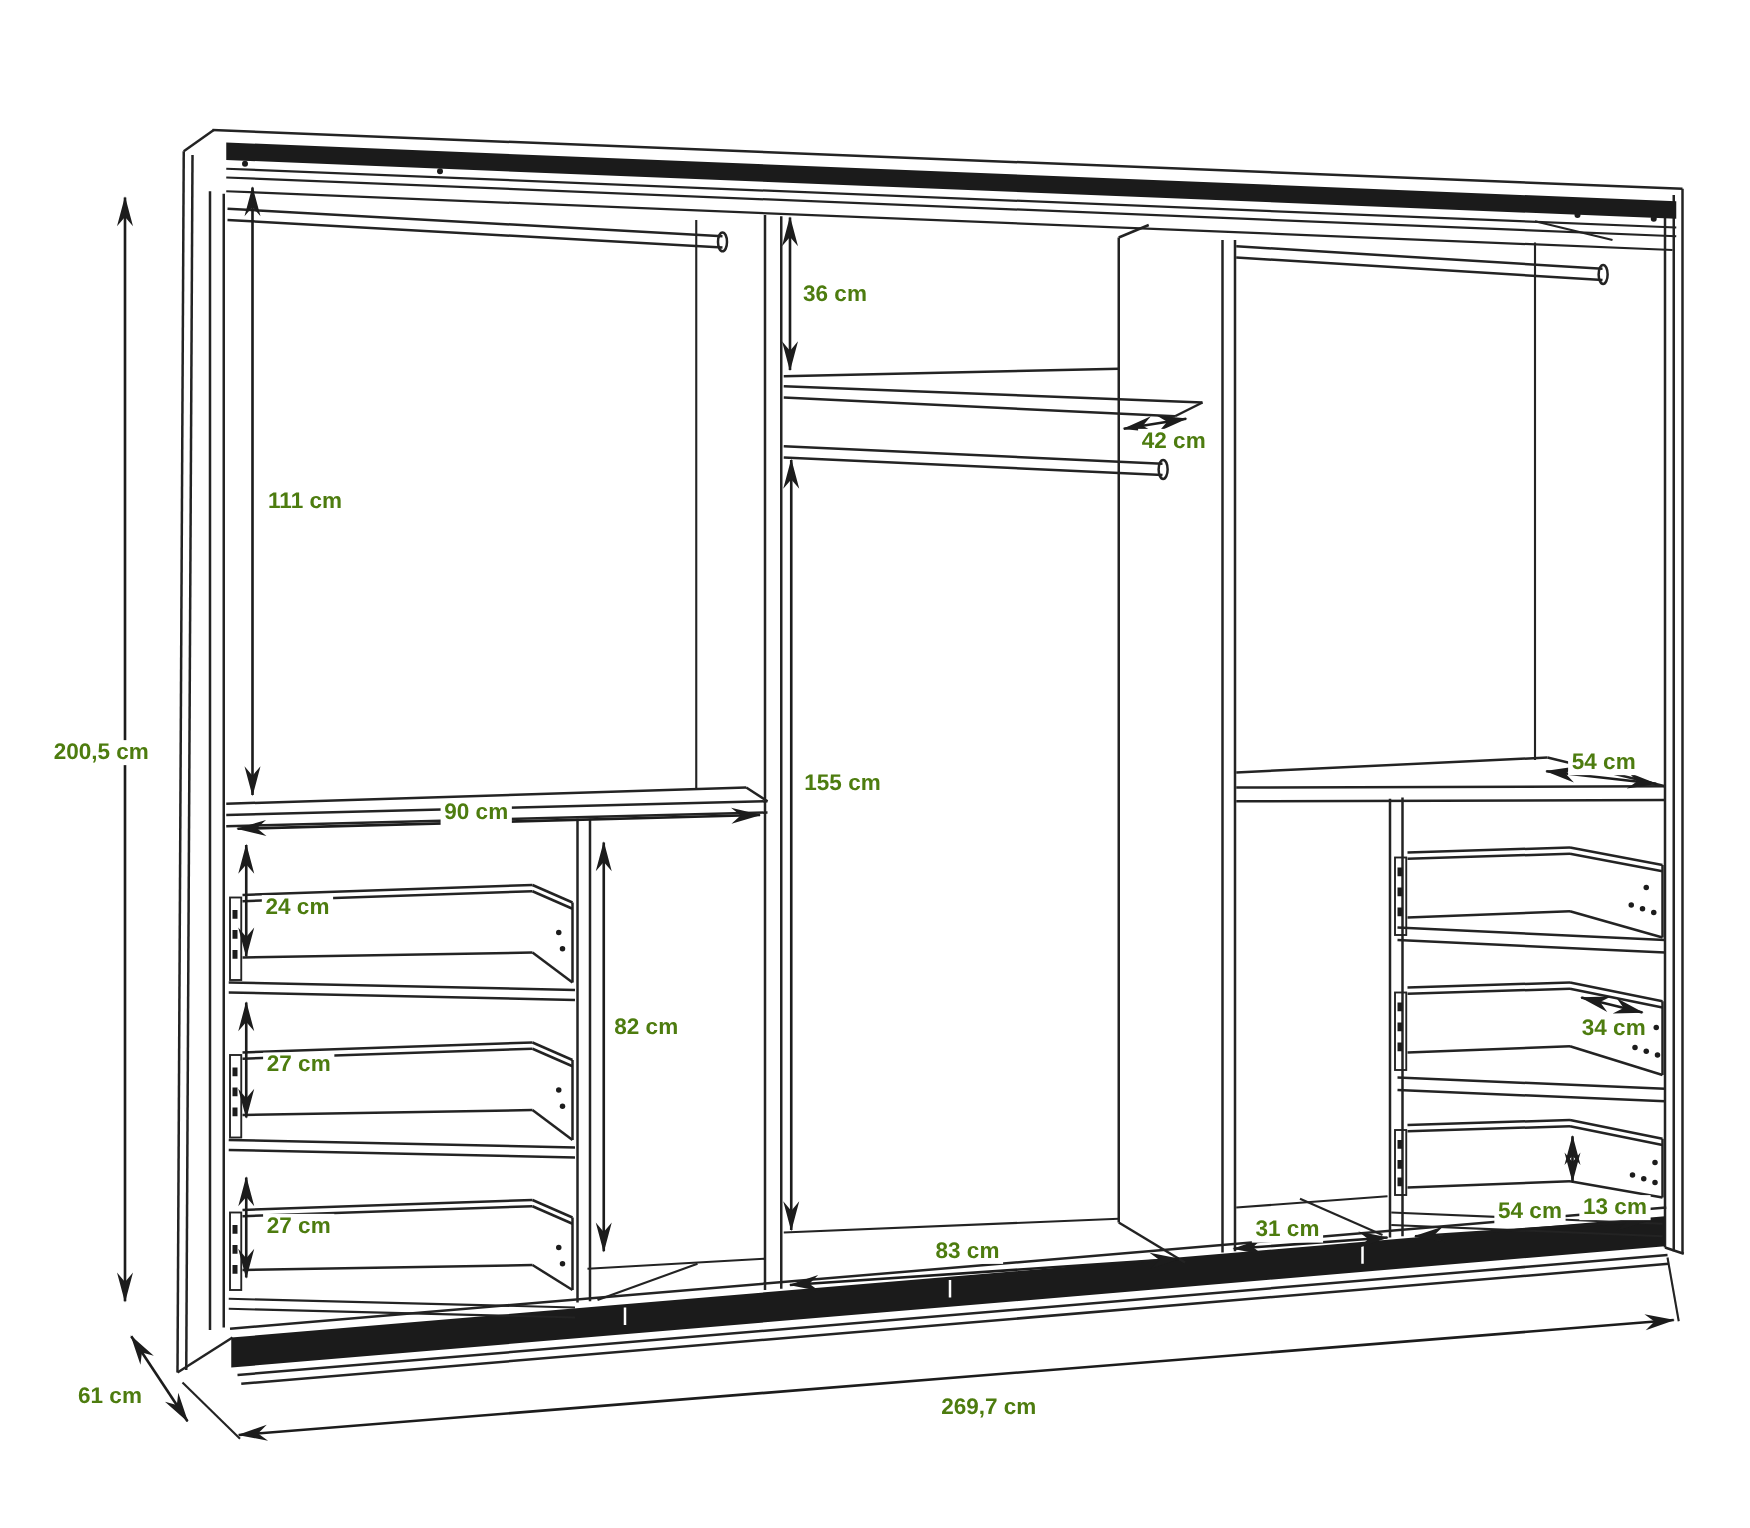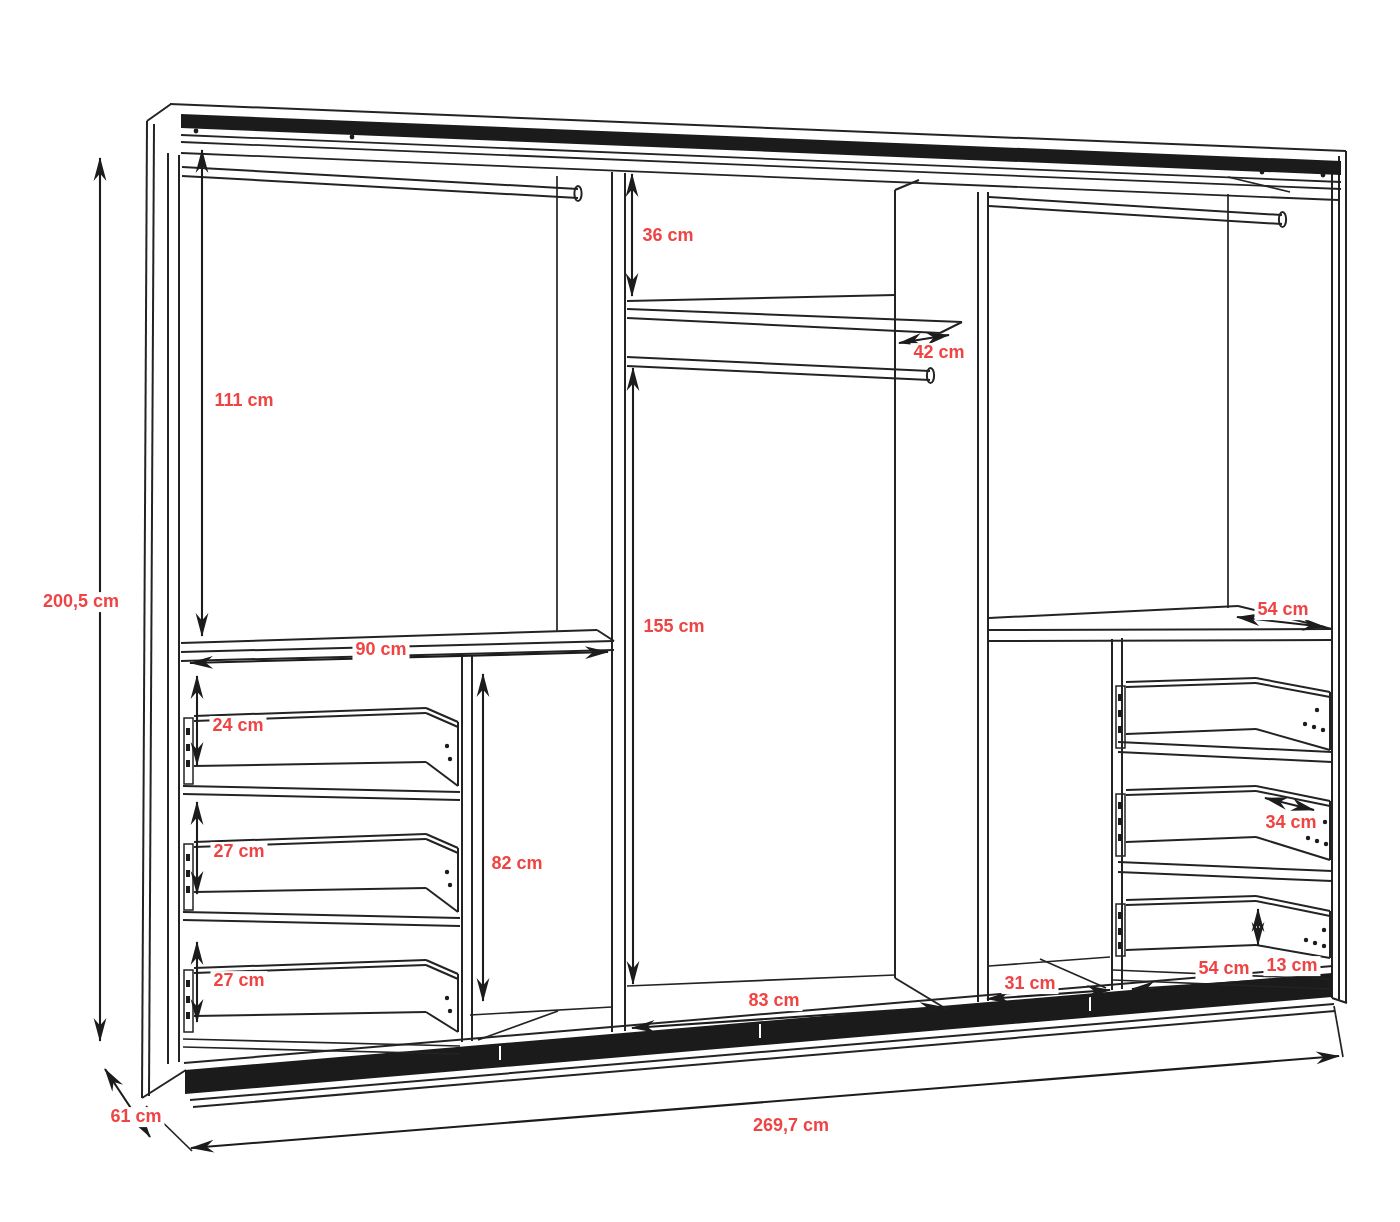--- a/index.html
+++ b/index.html
@@ -3,21 +3,21 @@
 <meta charset="utf-8">
 <style>
   html,body { margin:0; padding:0; background:#ffffff; }
   #stage {
     position:relative; width:1400px; height:1222px; background:#ffffff;
     font-family:"Liberation Sans", sans-serif; overflow:hidden;
   }
   #stage svg { position:absolute; left:0; top:0; }
   .lbl {
     position:absolute; transform:translate(-50%,-50%);
-    background:#ffffff; color:#ef4444;
+    background:#ffffff; color:#4d7c0f;
     font:700 18px "Liberation Sans", sans-serif;
     padding:0 3px; white-space:nowrap; line-height:1.1;
   }
 </style>
 </head>
 <body>
 
 <div id="stage">
 
   <svg width="1400" height="1222" viewBox="0 0 1400 1222">
@@ -296,24 +296,24 @@
   </svg>
 
   <div class="lbl" style="left:57px;  top:602px;margin-left:24px;">200,5 cm</div>
   <div class="lbl" style="left:244px; top:401px;">111 cm</div>
   <div class="lbl" style="left:668px; top:236px;">36 cm</div>
   <div class="lbl" style="left:939px; top:353px;text-align:right;">42 cm</div>
   <div class="lbl" style="left:674px; top:627px;">155 cm</div>
   <div class="lbl" style="left:381px; top:650px;">90 cm</div>
   <div class="lbl" style="left:238px; top:726px;">24 cm</div>
   <div class="lbl" style="left:239px; top:852px;">27 cm</div>
-  <div class="lbl" style="left:517px; top:864px;">82 cm</div>
+  <div class="lbl" style="left:517px; top:822px;">82 cm</div>
   <div class="lbl" style="left:239px; top:981px;">27 cm</div>
   <div class="lbl" style="left:1283px;top:610px;">54 cm</div>
   <div class="lbl" style="left:1291px;top:823px;">34 cm</div>
   <div class="lbl" style="left:1292px;top:966px;">13 cm</div>
   <div class="lbl" style="left:1224px;top:969px;">54 cm</div>
   <div class="lbl" style="left:1030px;top:984px;">31 cm</div>
   <div class="lbl" style="left:774px; top:1001px;">83 cm</div>
   <div class="lbl" style="left:791px; top:1126px;">269,7 cm</div>
-  <div class="lbl" style="left:88px;  top:1117px;margin-left:48px;">61 cm</div>
+  <div class="lbl" style="left:88px;  top:1117px;">61 cm</div>
 
 </div>
 
 </body></html>

